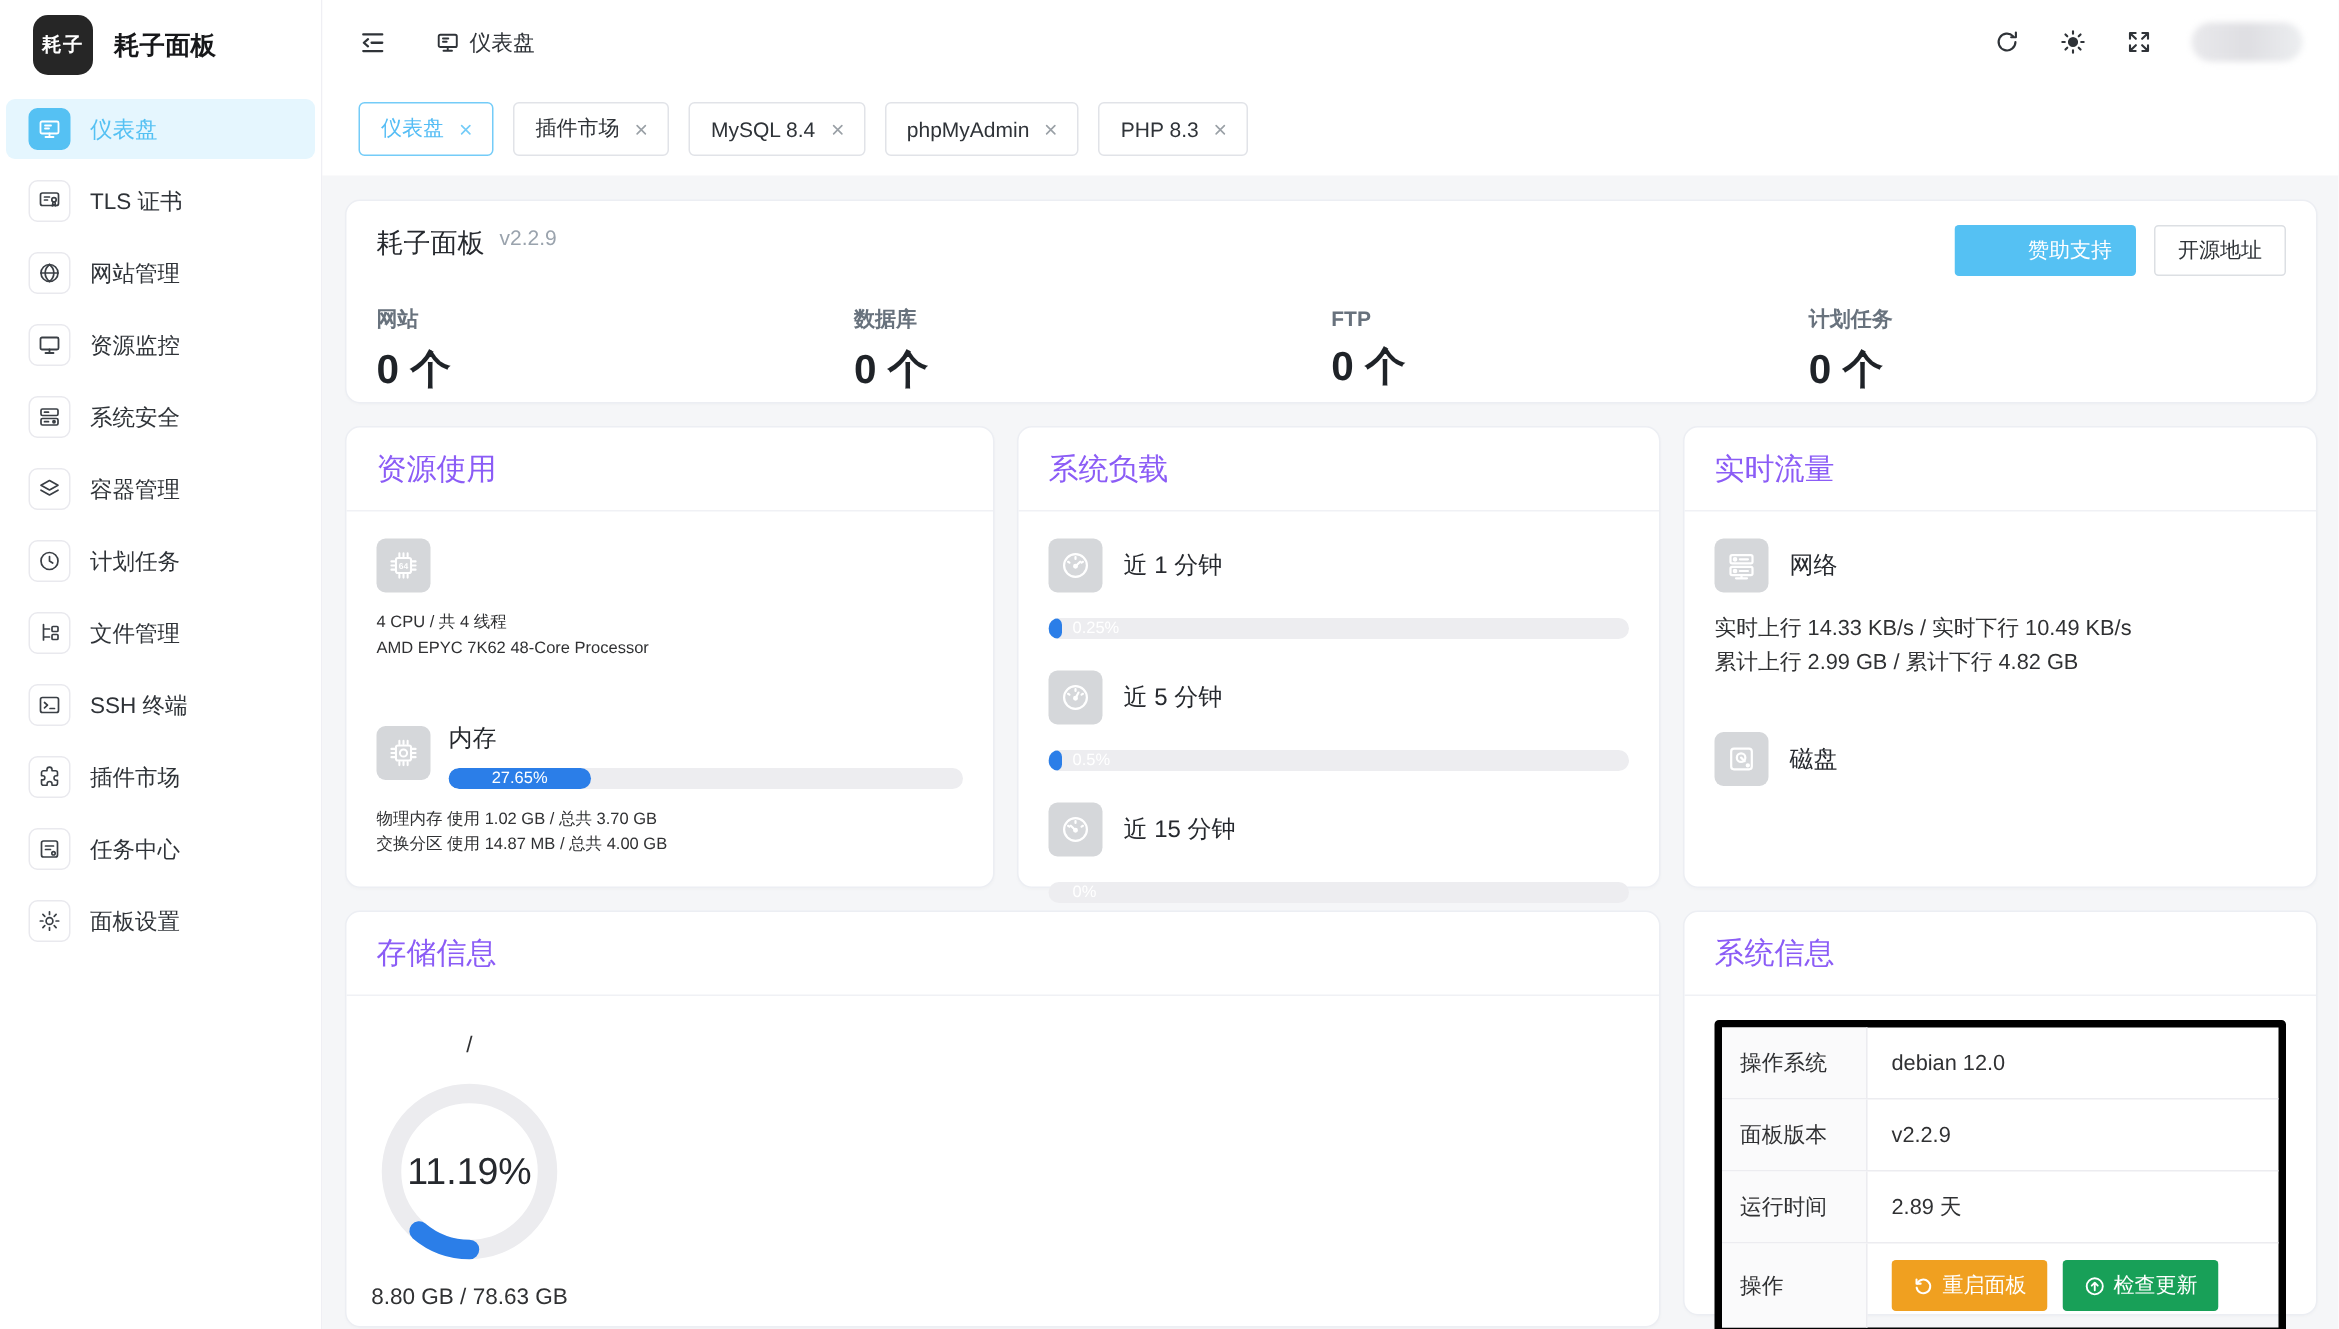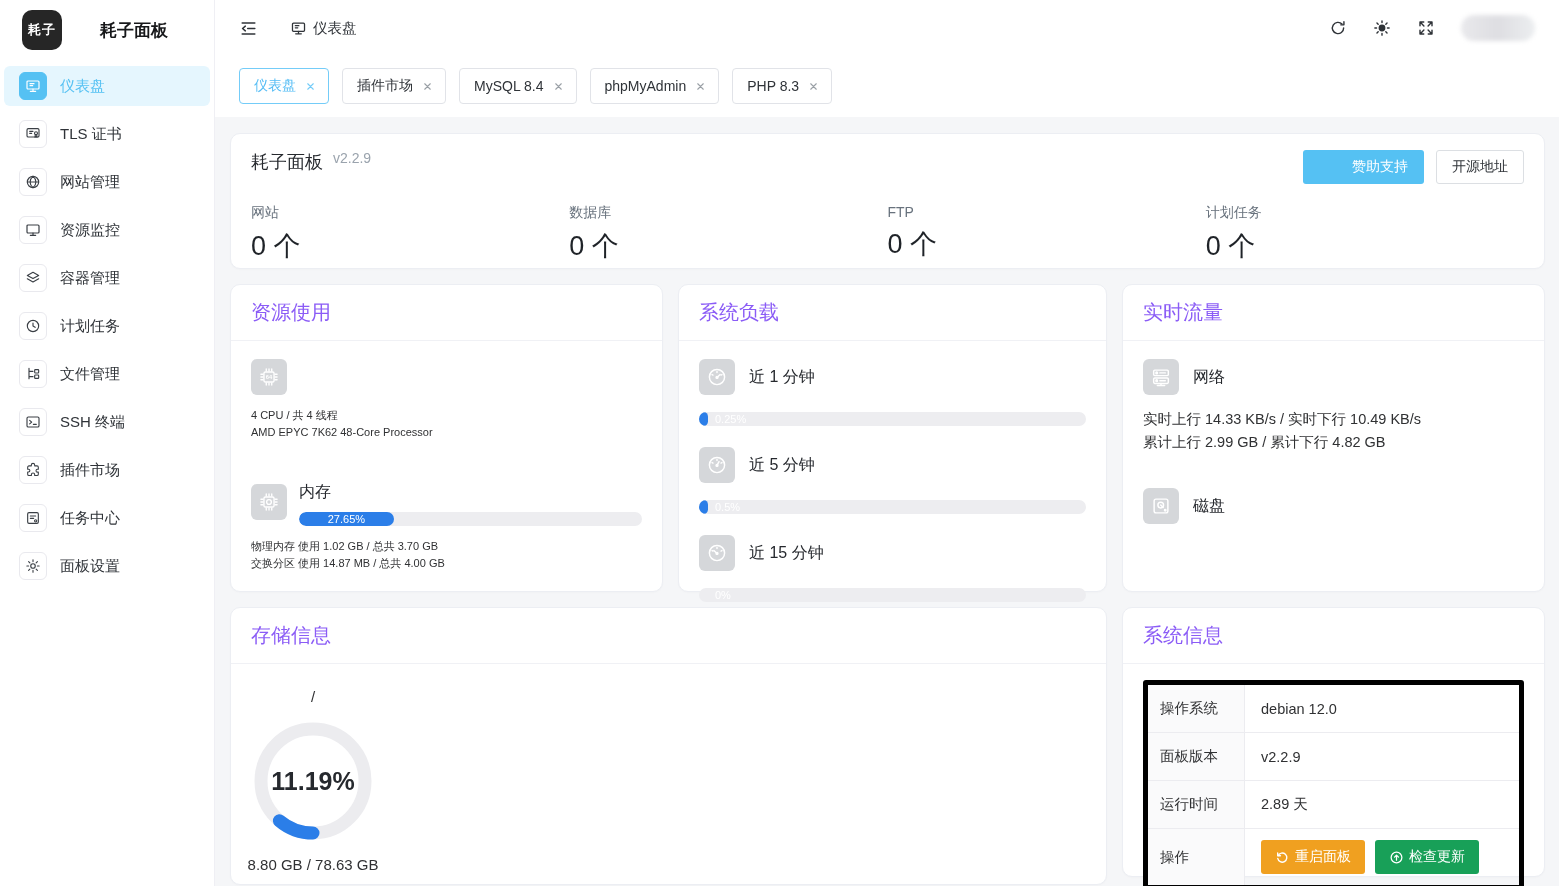--- a/index.html
+++ b/index.html
@@ -2,21 +2,21 @@
 <html><head>
 <meta charset="utf-8">
 <style>
   * { margin:0; padding:0; box-sizing:border-box; }
   html,body { width:1559px; height:886px; overflow:hidden; }
   body { font-family:"Liberation Sans","DejaVu Sans",sans-serif; background:#fff; color:#303133; }
   .app { display:flex; width:1559px; height:886px; }
 
   
   .sidebar { width:215px; flex:0 0 215px; background:#fff; border-right:1px solid #efeff4; height:100%; }
-  .logo-row { display:flex; align-items:center; padding:10px 14px 10px 22px; height:60px;gap:24px; }
+  .logo-row { display:flex; align-items:center; padding:10px 14px 10px 22px; height:60px; }
   .logo-box { width:40px; height:40px; background:#262626; border-radius:10px; color:#fff;
               display:flex; align-items:center; justify-content:center; font-size:13px; font-weight:bold; letter-spacing:1px; }
   .logo-title { font-size:17px; font-weight:bold; color:#17181a; margin-left:14px; }
   .nav { list-style:none; padding:6px 4px 0 4px; }
   .nav-item { display:flex; align-items:center; height:40px; margin-bottom:8px; padding-left:15px;
               border-radius:6px; cursor:pointer; color:#2f3338; }
   .nav-icon { width:28px; height:28px; border-radius:6px; background:#fff; border:1px solid #e9e9ee;
               display:flex; align-items:center; justify-content:center; color:#3a3f45; flex:0 0 28px; }
   .nav-label { font-size:15px; margin-left:13px; }
   .nav-item.active { background:#e5f6fe; }
@@ -51,21 +51,21 @@
   
   .hero { height:136px; padding:16px 20px 0 20px; }
   .hero-top { display:flex; align-items:flex-start; }
   .hero-title { font-size:18px; color:#26292e; }
   .hero-version { font-size:14px; color:#9aa3ad; margin-left:10px; }
   .hero-actions { margin-left:auto; display:flex; gap:12px; }
   .btn { display:inline-flex; align-items:center; justify-content:center; height:34px; padding:0 15px;
          border-radius:3px; font-size:14px; cursor:pointer; border:1px solid transparent; gap:5px; }
   .btn-sponsor { background:#55c1f3; color:#fff;padding-left:48px; }
   .btn-source { background:#fff; border-color:#dcdfe3; color:#2f3338; }
-  .hero-stats { display:flex; margin-top:20px; }
+  .hero-stats { display:flex; margin-top:20px;font-weight:bold; }
   .stat { width:25%; }
   .stat-label { font-size:14px; color:#68727d; }
   .stat-value { font-size:27px; color:#1f2328; margin-top:6px; }
 
   
   .row2 { display:grid; grid-template-columns:433px 429px 423px; gap:15px; margin-top:15px; }
   .row2 .card { height:308px; }
   .row3 { display:grid; grid-template-columns:877px 423px; gap:15px; margin-top:15px; align-items:start; }
   .storage-card { height:278px; }
   .system-card  { height:270px; }
@@ -93,21 +93,21 @@
   .traf-head { display:flex; align-items:center; }
   .traf-name { font-size:16px; color:#26292e; margin-left:14px; }
   .traf-lines { margin-top:13px; font-size:14.5px; color:#303133; line-height:1.6; }
   .disk-block { margin-top:34px; }
 
   
   .donut-col { width:124px; display:flex; flex-direction:column; align-items:center; }
   .mount-label { font-size:15px; color:#303133; margin:6px 0 14px 0; }
   .donut-wrap { position:relative; width:124px; height:124px; }
   .donut-center { position:absolute; inset:0; display:flex; align-items:center; justify-content:center;
-                  font-size:25px; color:#26292e;font-weight:bold; }
+                  font-size:25px; color:#26292e; }
   .usage-label { font-size:15px; color:#303133; margin-top:13px; white-space:nowrap; }
 
   
   .sys-table { margin:16px 20px 2px 20px; border:5px solid #000000; border-radius:3px; }
   .sys-row { display:flex; border-bottom:1px solid #ececf0; min-height:48px; }
   .sys-row:last-child { border-bottom:none; min-height:56px; }
   .sys-th { width:97px; flex:0 0 97px; background:#fafafb; border-right:1px solid #ececf0;
             display:flex; align-items:center; padding-left:12px; font-size:14.5px; color:#303133; }
   .sys-td { flex:1; display:flex; align-items:center; padding-left:16px; font-size:14.5px; color:#303133; gap:10px; }
   .btn-sm { height:34px; padding:0 13px; font-size:14px; border-radius:3px; }
@@ -159,20 +159,31 @@
         <span class="nav-label">网站管理</span>
       </li>
       <li class="nav-item">
         <span class="nav-icon">
           <svg width="16" height="16" viewBox="0 0 24 24" fill="none" stroke="currentColor" stroke-width="1.8" stroke-linecap="round" stroke-linejoin="round">
               <rect x="3" y="4.5" width="18" height="12" rx="1.5"></rect>
               <path d="M8 20h8M12 16.5V20"></path>
             </svg>
         </span>
         <span class="nav-label">资源监控</span>
+      </li>
+      <li class="nav-item">
+        <span class="nav-icon">
+          <svg width="16" height="16" viewBox="0 0 24 24" fill="none" stroke="currentColor" stroke-width="1.7" stroke-linecap="round" stroke-linejoin="round">
+              <rect x="3.5" y="4" width="17" height="6.5" rx="1.5"></rect>
+              <rect x="3.5" y="13.5" width="17" height="6.5" rx="1.5"></rect>
+              <path d="M7 7.2h4M7 16.7h4"></path>
+              <circle cx="16.5" cy="16.7" r="1.1" fill="currentColor"></circle>
+            </svg>
+        </span>
+        <span class="nav-label">系统安全</span>
       </li>
       <li class="nav-item">
         <span class="nav-icon">
           <svg width="16" height="16" viewBox="0 0 24 24" fill="none" stroke="currentColor" stroke-width="1.7" stroke-linecap="round" stroke-linejoin="round">
               <path d="M12 3.5l8.5 4.7L12 12.9 3.5 8.2z"></path>
               <path d="M3.5 13.2L12 17.9l8.5-4.7"></path>
             </svg>
         </span>
         <span class="nav-label">容器管理</span>
       </li>

